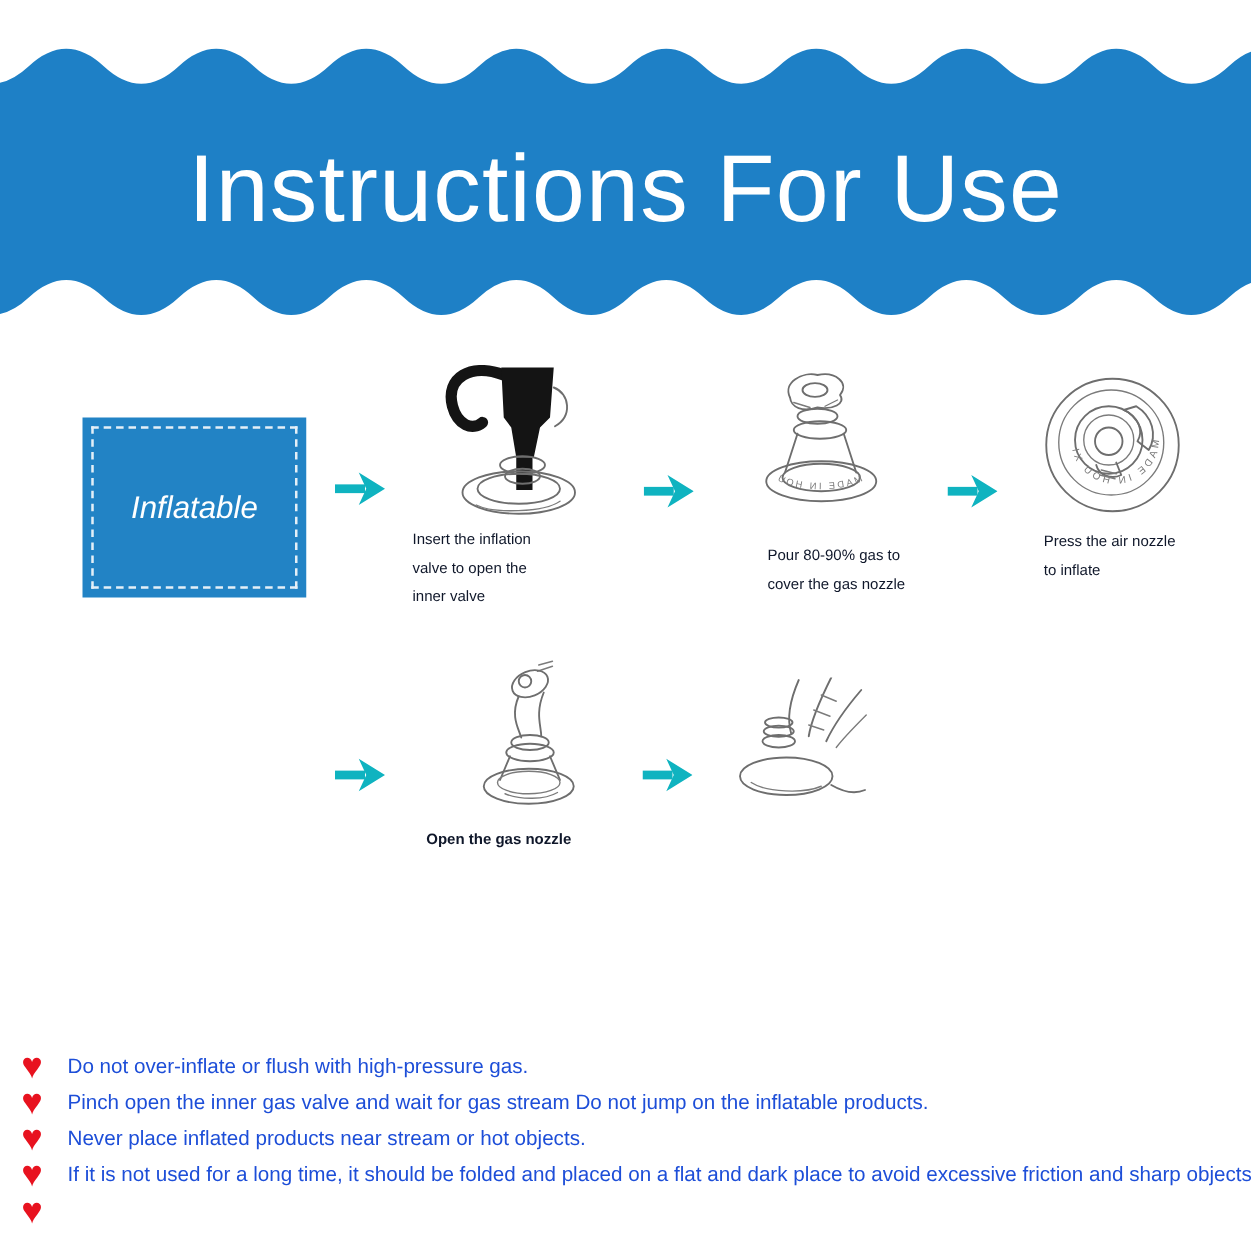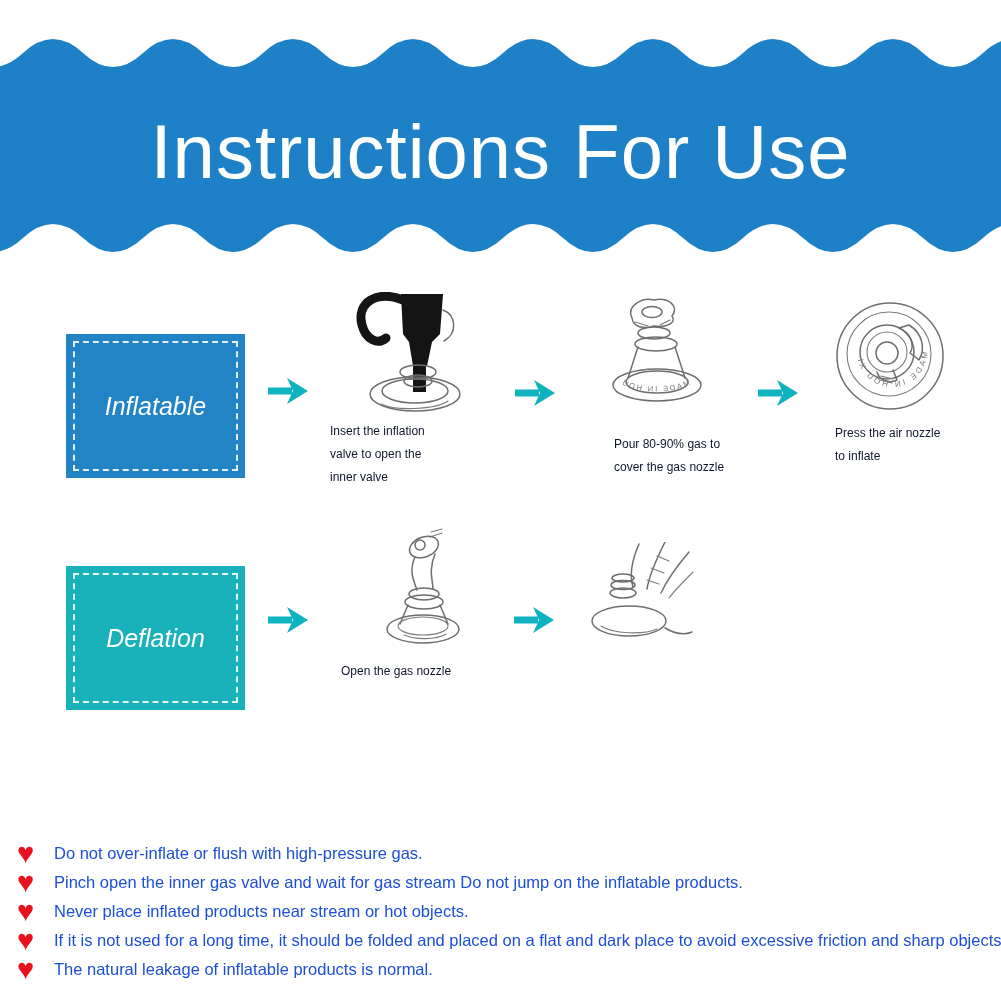--- a/index.html
+++ b/index.html
@@ -124,44 +124,41 @@
         <path id="arc-ring-1" d="M22,50 A35,35 0 0 0 92,54" fill="none" stroke="none"></path>
         <text class="stamp-text" font-size="8" letter-spacing="3">
           <textPath href="#arc-ring-1" startOffset="2%">MADE IN HOU XING</textPath>
         </text>
       </g>
     </svg>
   </div>
   <div class="caption" style="left:835px;top:422px;width:180px;">Press the air nozzle
 to inflate</div>
 
-  <div class="label-box box-teal" style="left:66px;top:566px;">
-    <div class="label-inner">Deflation</div>
-  </div>
 
   <svg class="arrow" style="left:268px;top:606px;" viewBox="0 0 40 28">
     <rect x="0" y="10.5" width="24" height="7" fill="#0fb3c0"></rect>
     <polygon points="19,1 40,14 19,27 25,14" fill="#0fb3c0"></polygon>
   </svg>
 
   <div class="figure" style="left:374px;top:527px;width:92px;height:124px;">
     <svg viewBox="0 0 92 124">
       <path class="line-art-thin" d="M57,5 L68,2 M56,10 L68,6"></path>
       <ellipse class="line-art" cx="50" cy="20" rx="15" ry="10" transform="rotate(-22 50 20)"></ellipse>
       <circle class="line-art" cx="46" cy="18" r="5"></circle>
       <path class="line-art" d="M41,30 C34,46 41,56 43,63 M61,27 C54,44 59,54 59,62"></path>
       <ellipse class="line-art" cx="50" cy="67" rx="15" ry="6"></ellipse>
       <ellipse class="line-art" cx="50" cy="75" rx="19" ry="7"></ellipse>
       <path class="line-art" d="M34,78 L26,97 M66,78 L74,97"></path>
       <ellipse class="line-art" cx="49" cy="102" rx="36" ry="14"></ellipse>
       <ellipse class="line-art-thin" cx="49" cy="99" rx="25" ry="9"></ellipse>
       <path class="line-art-thin" d="M30,108 C42,113 62,113 72,107"></path>
     </svg>
   </div>
-  <div class="caption" style="left:341px;top:660px;width:200px;">Open the gas nozzle</div>
+  <div class="caption" style="left:341px;top:660px;width:200px;font-weight:bold;">Open the gas nozzle</div>
 
   <svg class="arrow" style="left:514px;top:606px;" viewBox="0 0 40 28">
     <rect x="0" y="10.5" width="24" height="7" fill="#0fb3c0"></rect>
     <polygon points="19,1 40,14 19,27 25,14" fill="#0fb3c0"></polygon>
   </svg>
 
   <div class="figure" style="left:577px;top:542px;width:118px;height:108px;">
     <svg viewBox="0 0 118 108">
       <path class="line-art" d="M62,2 C55,18 52,32 56,45"></path>
       <path class="line-art" d="M88,0 C78,20 72,34 70,47"></path>
@@ -189,17 +186,16 @@
     <div class="warning-row">
       <span class="heart">♥</span>
       <span class="warning-text">Never place inflated products near stream or hot objects.</span>
     </div>
     <div class="warning-row">
       <span class="heart">♥</span>
       <span class="warning-text">If it is not used for a long time, it should be folded and placed on a flat and dark place to avoid excessive friction and sharp objects.</span>
     </div>
     <div class="warning-row">
       <span class="heart">♥</span>
-      <span class="warning-text">The natural leakage of inflatable products is normal.</span>
     </div>
   </div>
 
 </div>
 
 </body></html>

